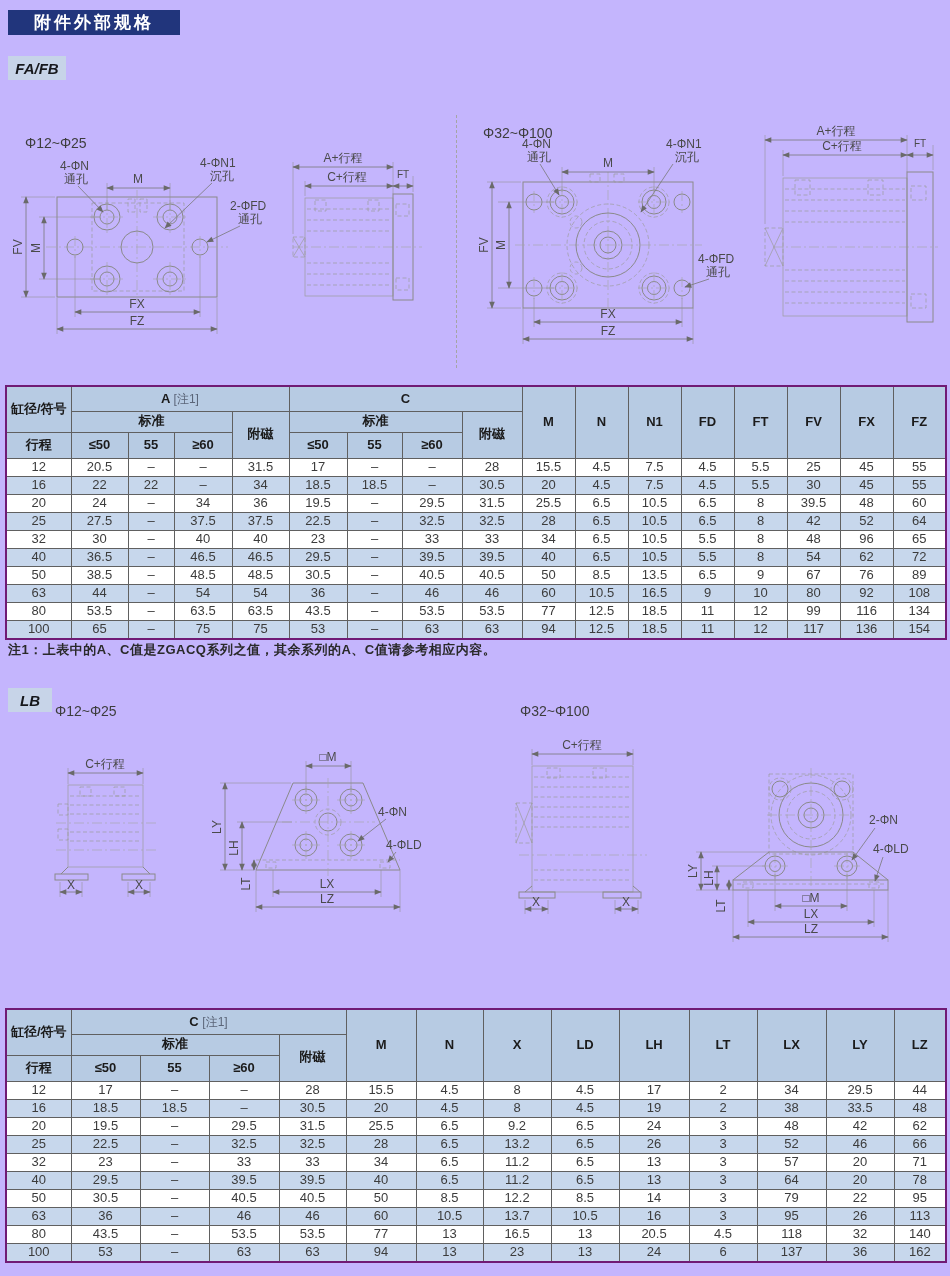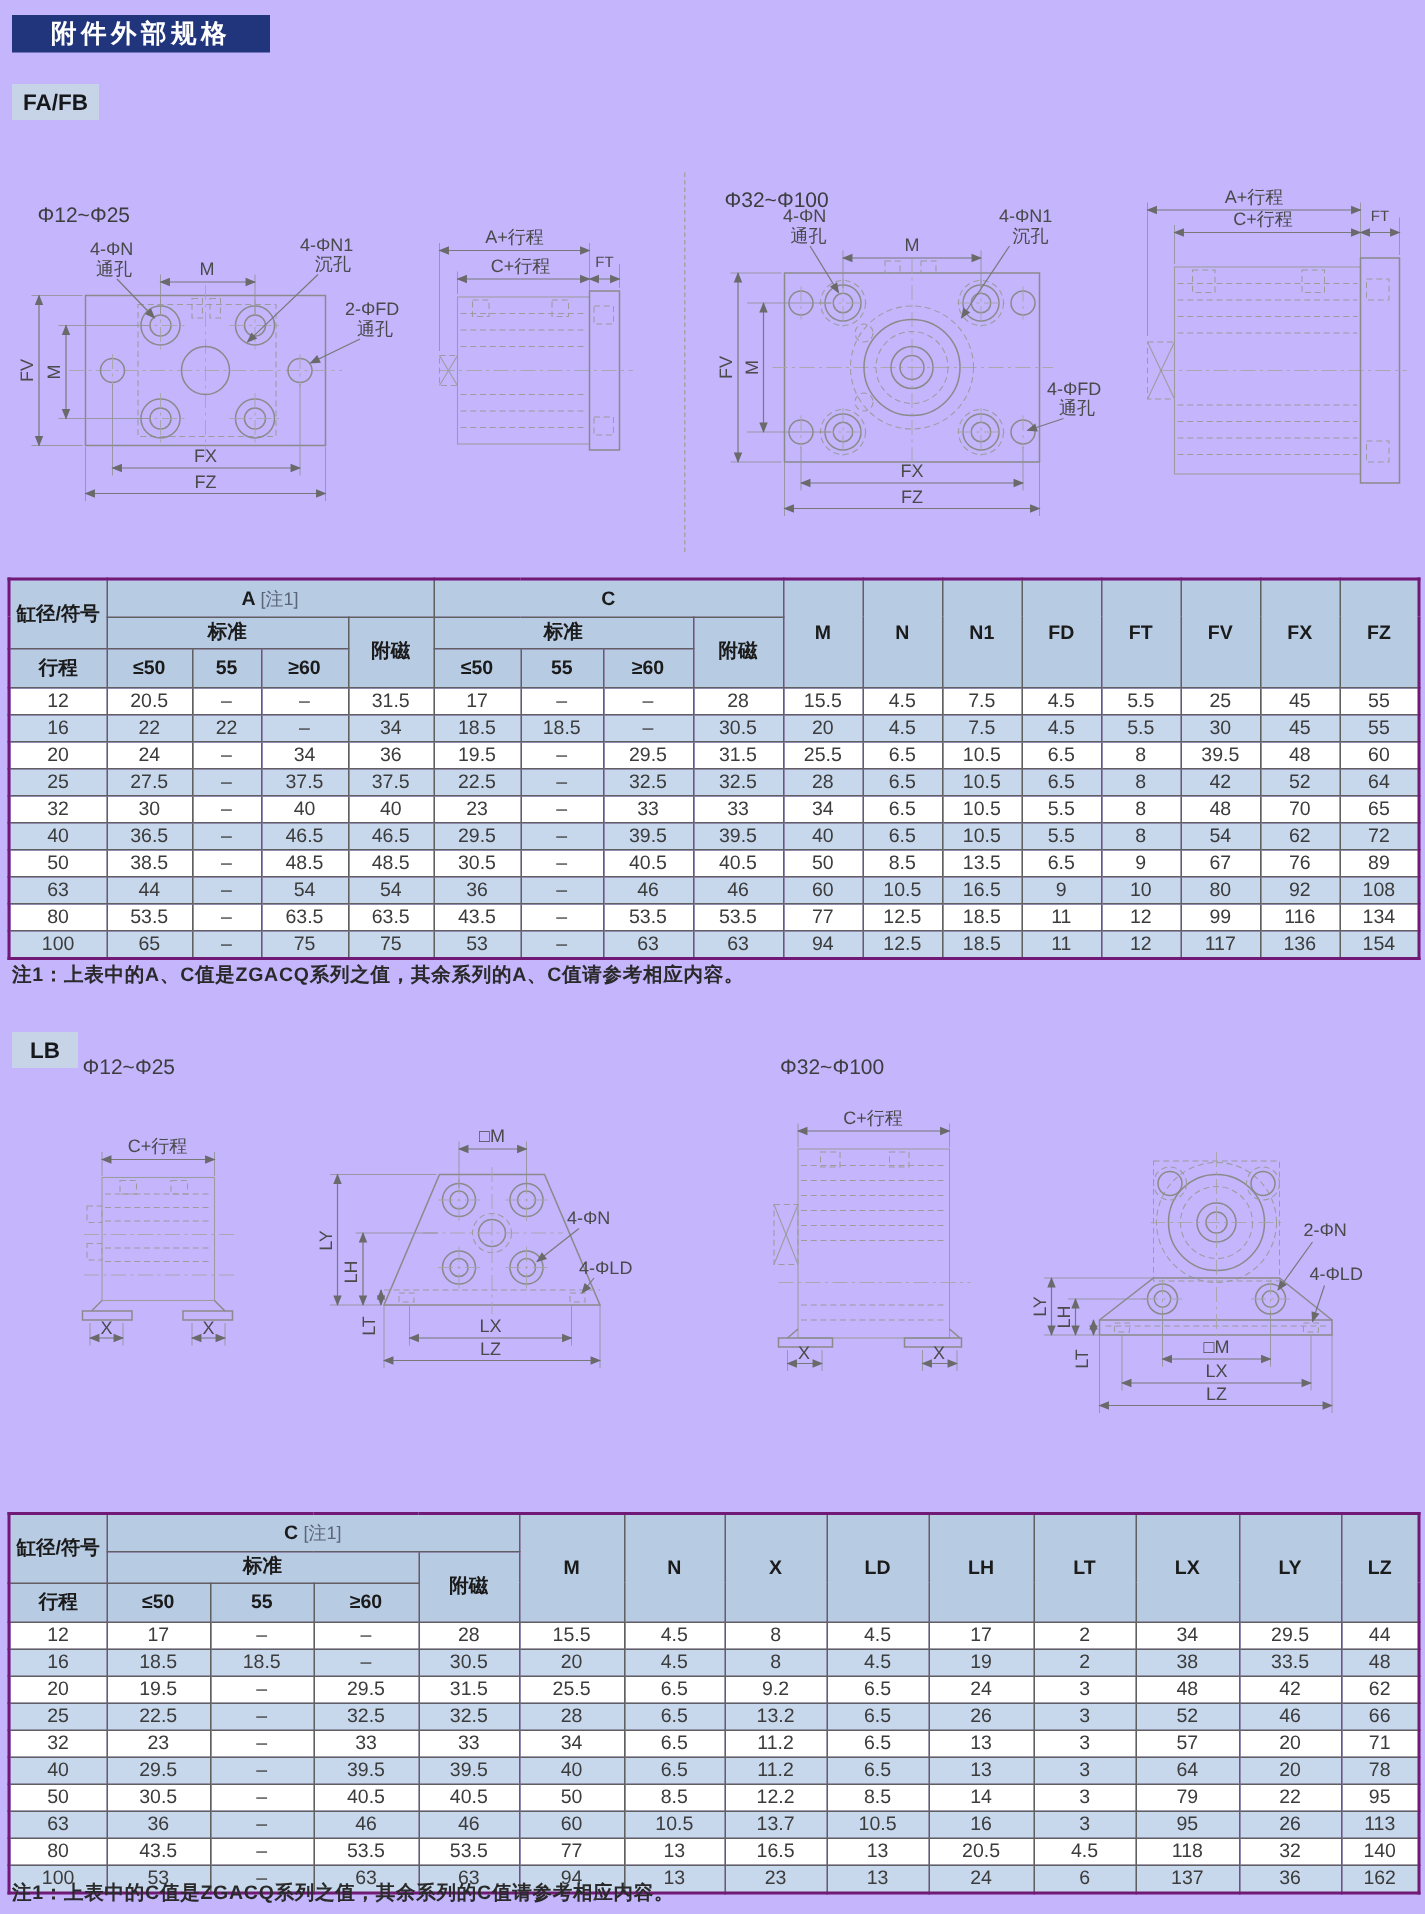--- a/index.html
+++ b/index.html
@@ -2,21 +2,21 @@
 <html><head>
 <meta charset="utf-8">
 <style>
 html,body{margin:0;padding:0;background:#fff;}
 #page{position:relative;width:950px;height:1276px;background:#c4b5fd;overflow:hidden;
   font-family:"Liberation Sans","DejaVu Sans",sans-serif;}
 .title-bar{position:absolute;left:8px;top:10px;width:172px;height:25px;background:#21357c;
   color:#fff;font-size:17px;font-weight:bold;letter-spacing:3px;display:flex;
   align-items:center;justify-content:center;}
 .sec-label{position:absolute;background:#c7d4e8;color:#16181c;font-weight:bold;font-size:15px;
-  display:flex;align-items:center;justify-content:center;}
+  display:flex;align-items:center;justify-content:center;font-style:italic;}
 #fafb-label{left:8px;top:56px;width:58px;height:24px;}
 #lb-label{left:8px;top:688px;width:44px;height:24px;}
 .note{position:absolute;left:8px;font-size:13px;font-weight:bold;color:#2a2a2a;letter-spacing:0.5px;}
 #note1{top:641px;}
 #note2{top:1253px;}
 .vdash{position:absolute;left:456px;top:115px;height:253px;width:0;border-left:1px dashed #a5a5a5;}
 svg{position:absolute;}
 svg text{fill:#4a4a4a;font-size:12px;font-family:"Liberation Sans","DejaVu Sans",sans-serif;}
 .cap{font-size:14px;fill:#3d3d3d;}
 .ln{stroke:#8a8a8a;fill:none;stroke-width:1;}
@@ -391,21 +391,21 @@
           <td>23</td>
           <td>–</td>
           <td>33</td>
           <td>33</td>
           <td>34</td>
           <td>6.5</td>
           <td>10.5</td>
           <td>5.5</td>
           <td>8</td>
           <td>48</td>
-          <td>70</td>
+          <td>96</td>
           <td>65</td>
         </tr>
         <tr>
           <td>40</td>
           <td>36.5</td>
           <td>–</td>
           <td>46.5</td>
           <td>46.5</td>
           <td>29.5</td>
           <td>–</td>
@@ -875,15 +875,14 @@
           <td>13</td>
           <td>24</td>
           <td>6</td>
           <td>137</td>
           <td>36</td>
           <td>162</td>
         </tr>
       </tbody>
   </table>
 
-  <div class="note" id="note2">注1：上表中的C值是ZGACQ系列之值，其余系列的C值请参考相应内容。</div>
 
 </div>
 
 </body></html>

